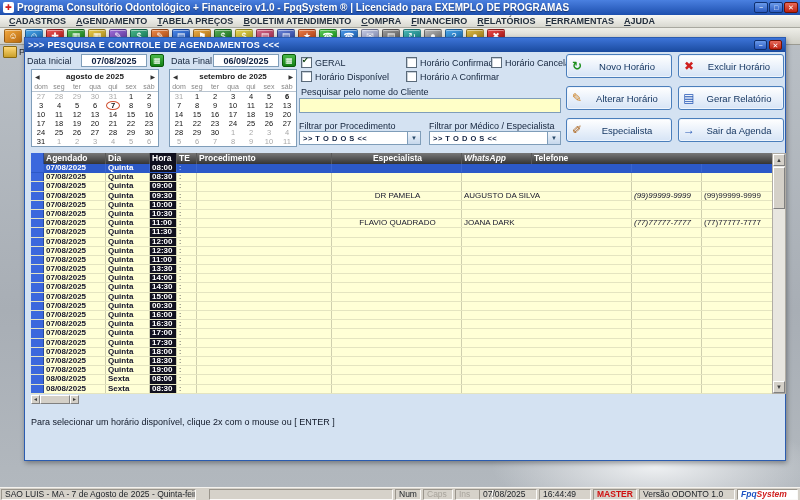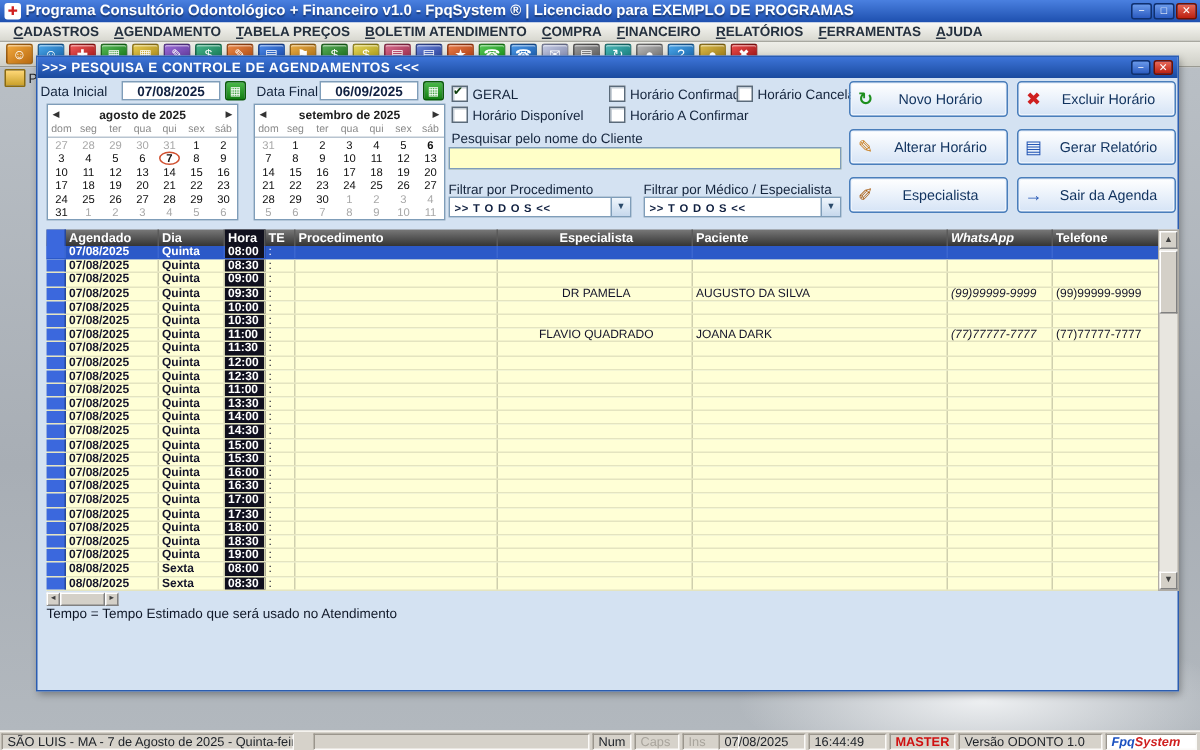--- a/index.html
+++ b/index.html
@@ -406,21 +406,20 @@
 
     <div class="tablewrap">
       <div class="tablehead">
         <div class="tc ind"></div>
         <div class="tc agendado">Agendado</div>
         <div class="tc dia">Dia</div>
         <div class="tc hora">Hora</div>
         <div class="tc te">TE</div>
         <div class="tc proc">Procedimento</div>
         <div class="tc esp">Especialista</div>
-        <div class="tc pac">Paciente</div>
         <div class="tc wa">WhatsApp</div>
         <div class="tc tel">Telefone</div>
       </div>
       <div class="tablebody">
           <div class="trow sel">
             <div class="tc ind"></div>
             <div class="tc agendado">07/08/2025</div>
             <div class="tc dia">Quinta</div>
             <div class="tc hora">08:00</div>
             <div class="tc te">:</div>
@@ -595,21 +594,21 @@
             <div class="tc proc"></div>
             <div class="tc esp"></div>
             <div class="tc pac"></div>
             <div class="tc wa"></div>
             <div class="tc tel"></div>
           </div>
           <div class="trow">
             <div class="tc ind"></div>
             <div class="tc agendado">07/08/2025</div>
             <div class="tc dia">Quinta</div>
-            <div class="tc hora">15:30</div>
+            <div class="tc hora">00:30</div>
             <div class="tc te">:</div>
             <div class="tc proc"></div>
             <div class="tc esp"></div>
             <div class="tc pac"></div>
             <div class="tc wa"></div>
             <div class="tc tel"></div>
           </div>
           <div class="trow">
             <div class="tc ind"></div>
             <div class="tc agendado">07/08/2025</div>
@@ -726,21 +725,21 @@
       <div class="vthumb"></div>
       <div class="varrow bottom">▼</div>
     </div>
 
     <div class="hscroll">
       <div class="harrow">◄</div>
       <div class="hthumb"></div>
       <div class="harrow">►</div>
     </div>
 
-    <div class="note" style="left:6px;top:366px">Tempo = Tempo Estimado que será usado no Atendimento</div>
+    <div class="note" style="left:6px;top:379px">Para selecionar um horário disponível, clique 2x com o mouse ou [ ENTER ]</div>
   </div>
 
   <div class="statusbar">
     <div class="sb-panel" style="left:1px;width:195px">SÃO LUIS - MA - 7 de Agosto de 2025 - Quinta-feira</div>
     <div class="sb-panel" style="left:209px;width:184px"></div>
     <div class="sb-panel" style="left:395px;width:26px">Num</div>
     <div class="sb-panel dim" style="left:423px;width:30px">Caps</div>
     <div class="sb-panel dim" style="left:455px;width:38px">Ins</div>
     <div class="sb-panel" style="left:479px;width:58px">07/08/2025</div>
     <div class="sb-panel" style="left:539px;width:52px">16:44:49</div>

